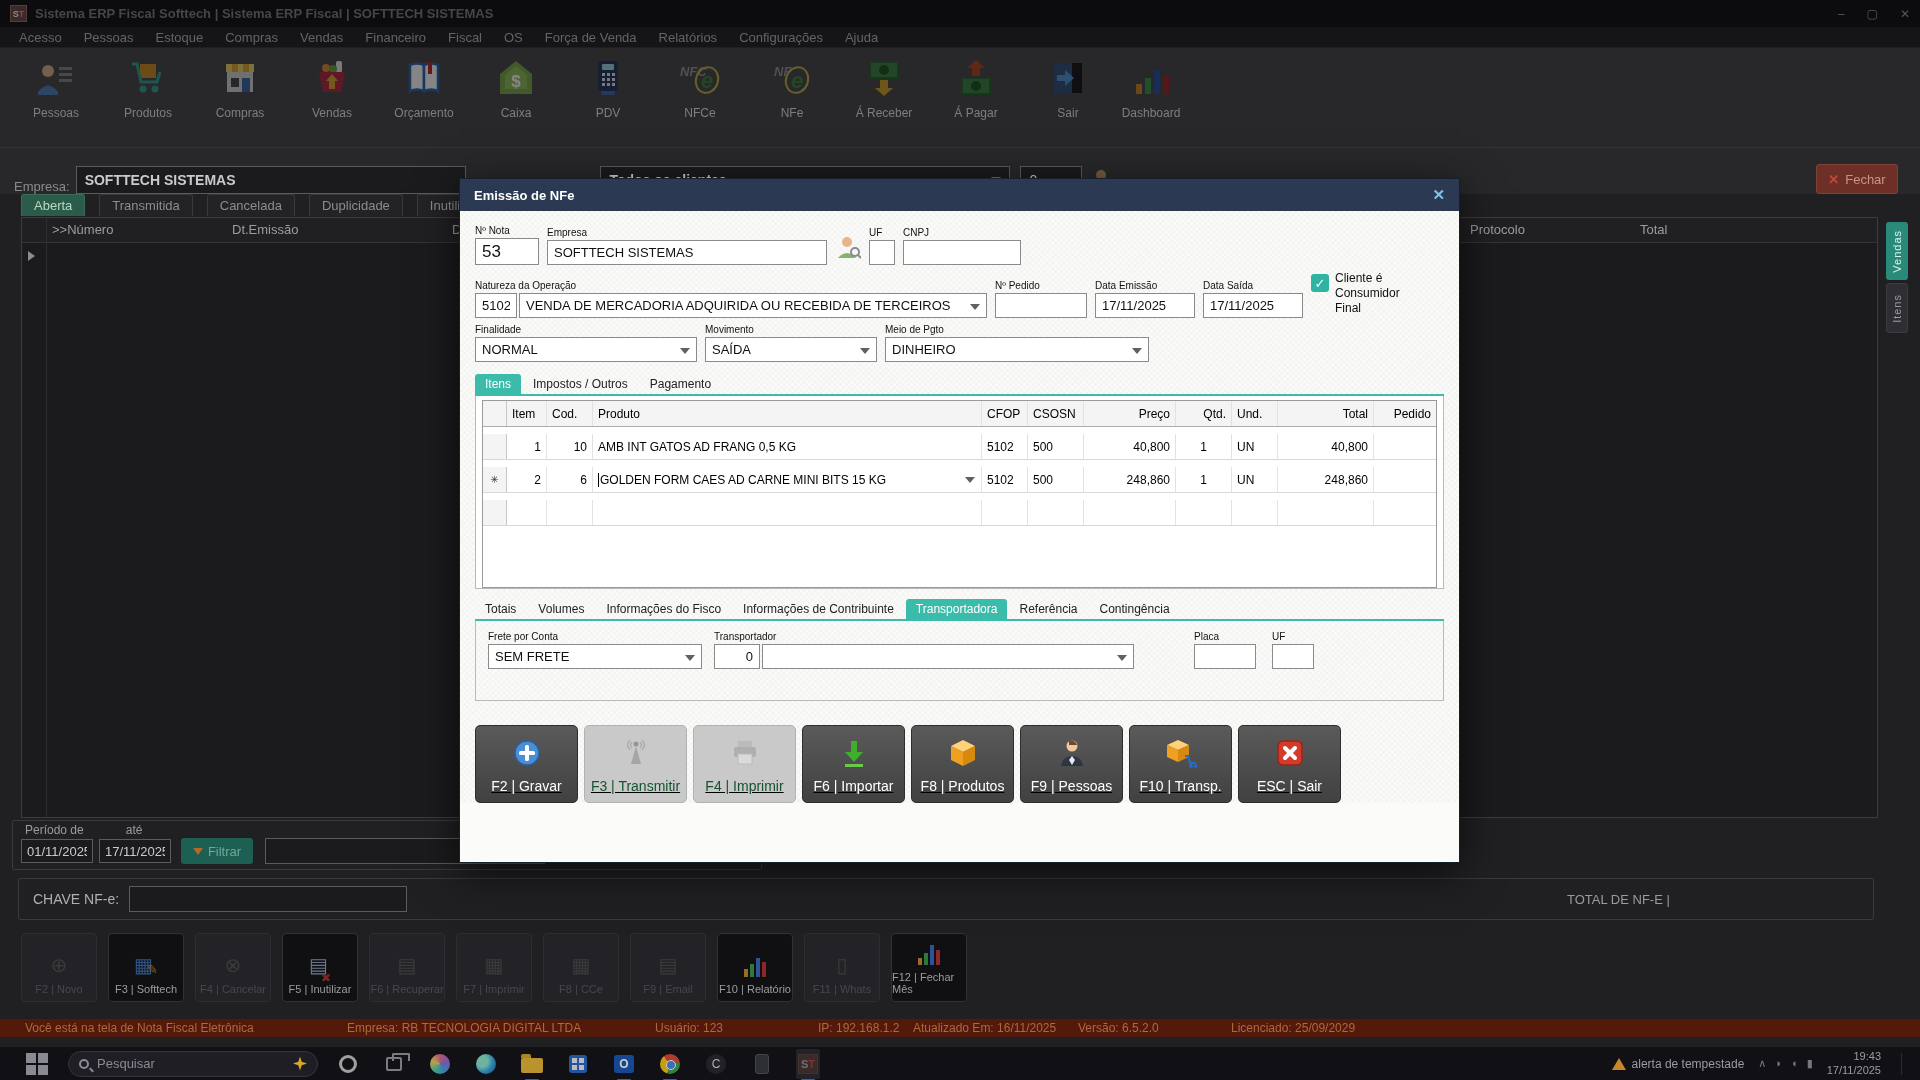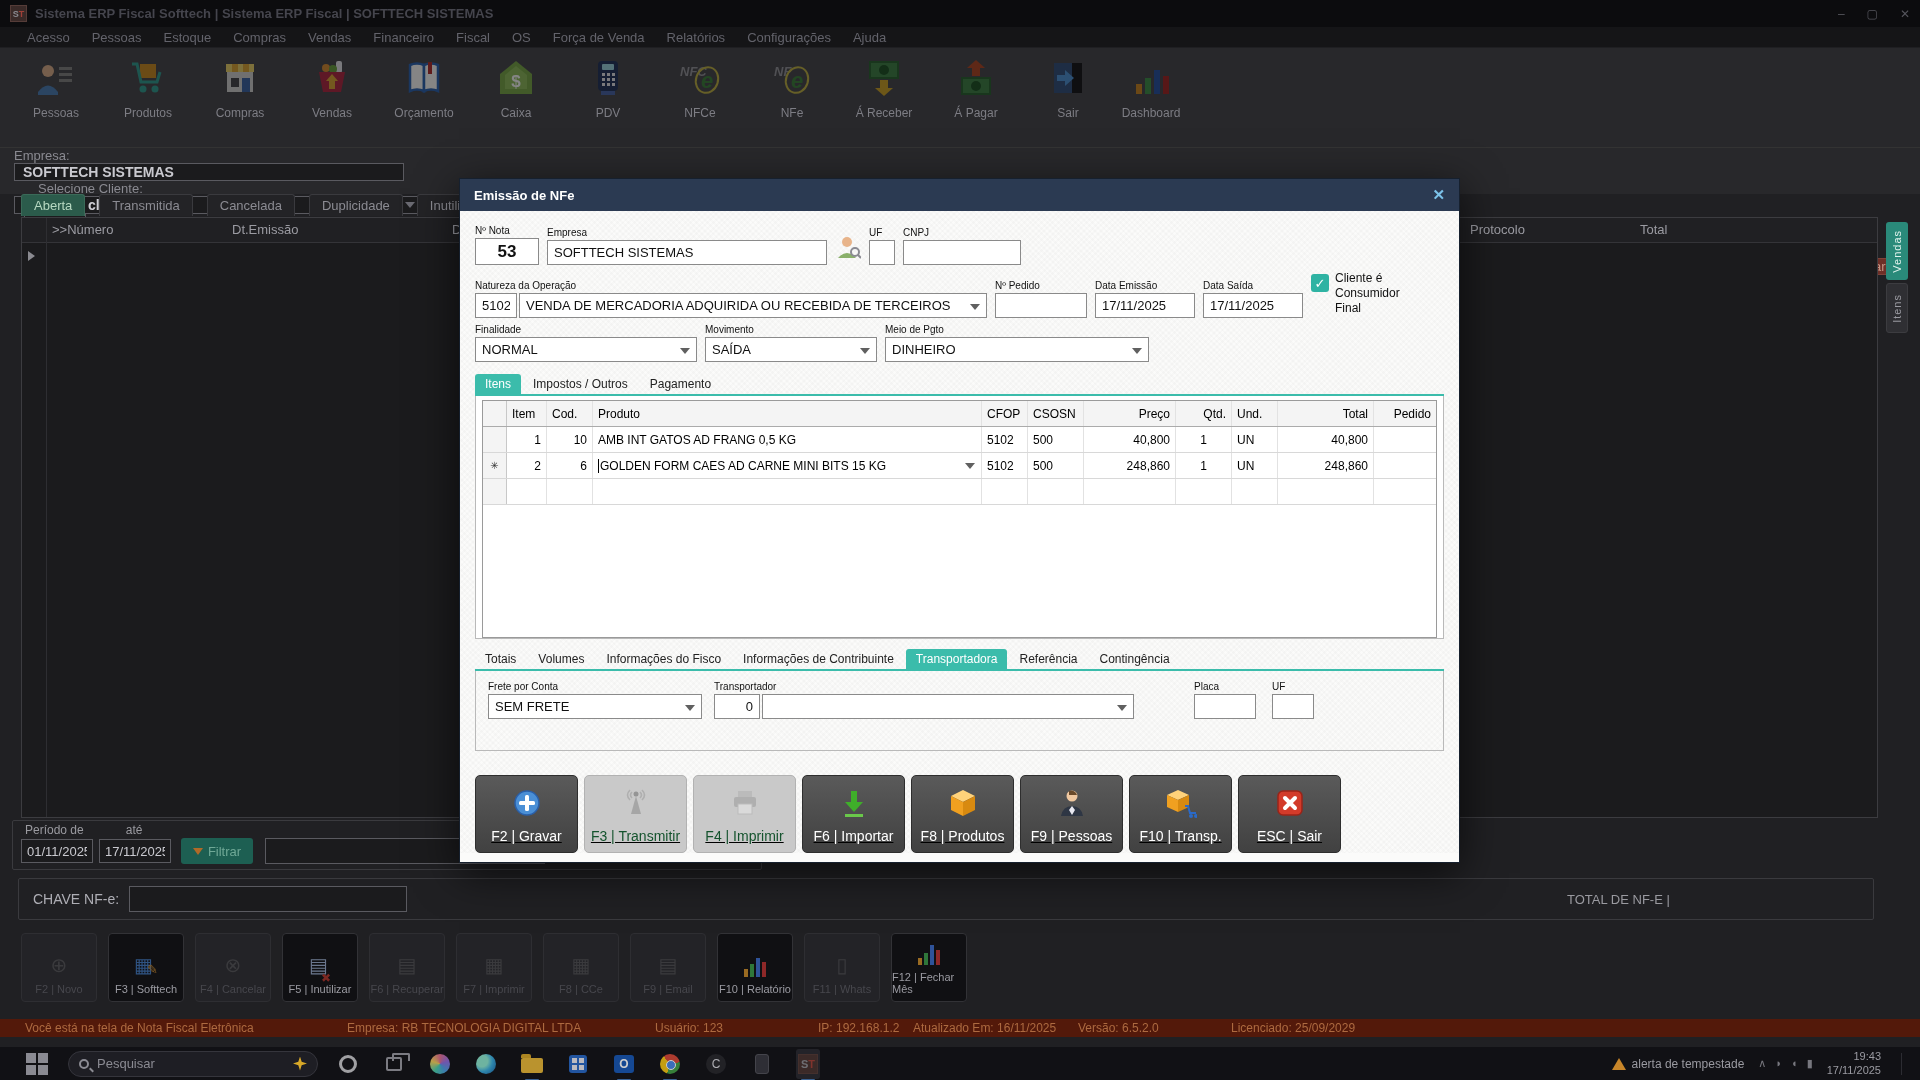--- a/index.html
+++ b/index.html
@@ -6,28 +6,28 @@
   html,body{width:1920px;height:1080px;overflow:hidden;background:#141416;}
   .screen{position:relative;width:1920px;height:1080px;background:#202023;}
 
   
   .titlebar{position:absolute;left:0;top:0;width:1920px;height:27px;background:#0c0c0e;display:flex;align-items:center;padding:0 10px;}
   .titlebar .apptitle{color:#45454d;font-size:13px;font-weight:bold;margin-left:8px;}
   .stlogo{width:17px;height:17px;background:#3a2a28;border:1px solid #553c38;display:flex;align-items:center;justify-content:center;font-size:9px;font-weight:bold;color:#8a8a90;}
   .stlogo b{color:#a04038;}
   .winctl{margin-left:auto;display:flex;gap:22px;color:#55555c;font-size:12px;}
   .winctl span{cursor:default;}
-  .menubar{position:absolute;left:0;top:27px;width:1920px;height:21px;background:#151517;display:flex;align-items:center;gap:0;padding-left:16px;border-bottom:1px solid #1f1f22;}
+  .menubar{position:absolute;left:0;top:27px;width:1920px;height:21px;background:#151517;display:flex;align-items:center;gap:0;padding-left:8px;border-bottom:1px solid #1f1f22;}
   .menubar span{color:#63636b;font-size:13px;padding:0 11px;}
   .toolbar{position:absolute;left:0;top:48px;width:1920px;height:100px;background:#28282b;border-bottom:1px solid #333;display:flex;align-items:flex-start;padding:8px 0 0 12px;gap:4px;}
   .tbitem{width:88px;display:flex;flex-direction:column;align-items:center;gap:6px;}
   .tbitem .tbicon{width:44px;height:44px;display:flex;align-items:center;justify-content:center;filter:brightness(.52) saturate(.85);}
   .tbitem .tblabel{color:#7d7d84;font-size:12px;white-space:nowrap;}
 
-  .filterrow{position:absolute;left:0;top:148px;width:1920px;height:46px;background:#28282b;display:flex;align-items:flex-start;padding-left:14px;flex-direction:column;}
+  .filterrow{position:absolute;left:0;top:148px;width:1920px;height:46px;background:#28282b;display:flex;align-items:flex-end;padding-left:14px;}
   .filterrow .lab{color:#8a8a91;font-size:13px;margin-right:6px;}
   .dinput{background:#1b1b1d;border:1px solid #5a5a60;color:#c9c9cf;font-size:14px;height:28px;padding:0 8px;}
   .empresa-inp{width:390px;font-weight:bold;}
   .dcombo{background:#1b1b1d;border:1px solid #5a5a60;color:#cfcfd5;font-weight:bold;font-size:14px;height:28px;width:410px;display:flex;align-items:center;padding:0 8px;position:relative;}
   .dcombo .arr{margin-left:auto;border-left:5px solid transparent;border-right:5px solid transparent;border-top:6px solid #6a6a72;}
   .codebox{width:62px;margin-left:10px;}
   .person-sm{width:22px;height:26px;margin-left:8px;filter:brightness(.55);}
   .fechar-btn{margin-left:auto;margin-right:22px;width:82px;height:30px;background:#6e2f27;border:1px solid #7e4238;border-radius:3px;color:#c49585;font-size:13px;display:flex;align-items:center;justify-content:center;gap:6px;}
   .fechar-btn .fx{color:#c04a3a;font-weight:bold;}
 
@@ -115,31 +115,31 @@
   .dialog .dtitle{height:32px;background:#2b3a52;display:flex;align-items:center;padding:0 14px;color:#fff;font-size:13px;font-weight:bold;}
   .dialog .dclose{margin-left:auto;color:#7cc3ea;font-weight:bold;font-size:15px;cursor:default;}
   .dbody{padding:8px 15px 0 15px;background:
       repeating-linear-gradient(45deg,rgba(0,0,0,0.016) 0 2px,transparent 2px 4px),
       repeating-linear-gradient(-45deg,rgba(0,0,0,0.016) 0 2px,transparent 2px 4px),#fbfbfa;}
   .frow{display:flex;gap:8px;margin-top:6px;align-items:flex-end;}
   .fld label{display:block;color:#111;font-size:10px;margin-bottom:2px;}
   .inp,.combo{height:25px;border:1px solid #8a8a8a;background:#fff;color:#111;font-size:13px;padding:0 6px;width:100%;}
   .combo{display:flex;align-items:center;position:relative;padding-right:20px;white-space:nowrap;overflow:hidden;}
   .combo .arr{position:absolute;right:6px;top:10px;border-left:5px solid transparent;border-right:5px solid transparent;border-top:6px solid #606060;}
-  .nota-inp{font-weight:bold;font-size:17px;text-align:center;height:27px;}
+  .nota-inp{font-weight:normal;font-size:17px;text-align:left;height:27px;}
   .joined{display:flex;align-items:flex-end;gap:2px;flex:none;}
   .chkblock{display:flex;gap:6px;align-items:flex-start;padding-bottom:2px;}
   .chk{width:18px;height:18px;background:#2fb3a3;border-radius:3px;color:#fff;font-size:13px;display:flex;align-items:center;justify-content:center;flex:none;margin-top:3px;}
   .chklabel{font-size:12px;color:#111;width:84px;line-height:1.25;}
   .tabstrip{display:flex;gap:2px;margin-top:12px;border-bottom:2px solid #3bbcab;align-items:flex-end;}
   .dtab{font-size:12px;color:#222;padding:3px 10px;border-radius:3px 3px 0 0;}
   .dtab.active{background:#3bbcab;color:#fff;}
   .section{border:1px solid #b9b9b9;border-top:none;background:#fff;padding:4px 6px 0 6px;}
   .hint{font-size:11px;color:#222;margin:3px 0 4px 2px;}
-  .grid{border:1px solid #9a9a9a;height:238px;background:#fff;display:flex;flex-direction:column;font-size:12px;}
+  .grid{border:1px solid #9a9a9a;height:188px;background:#fff;display:flex;flex-direction:column;font-size:12px;gap:7px;}
   .grow{display:flex;border-bottom:1px solid #d8d8d8;height:26px;align-items:center;flex:none;}
   .grow.h{background:#f4f4f4;border-bottom:1px solid #ababab;font-size:12px;color:#000;}
   .gc{padding:0 5px;border-right:1px solid #e2e2e2;height:100%;display:flex;align-items:center;overflow:hidden;white-space:nowrap;}
   .gc.gutter{width:24px;flex:none;border-right:1px solid #c8c8c8;background:#f4f4f4;color:#333;justify-content:center;}
   .gc.c-item{width:40px;flex:none;justify-content:flex-end;}
   .gc.c-cod{width:46px;flex:none;justify-content:flex-end;}
   .gc.c-prod{flex:1;position:relative;}
   .gc.c-cfop{width:46px;flex:none;}
   .gc.c-csosn{width:56px;flex:none;}
   .gc.c-preco{width:92px;flex:none;justify-content:flex-end;}

